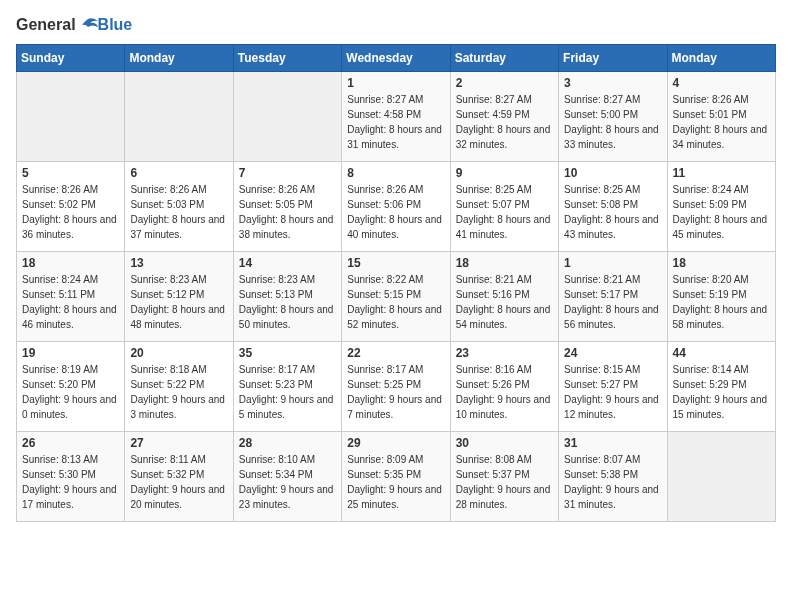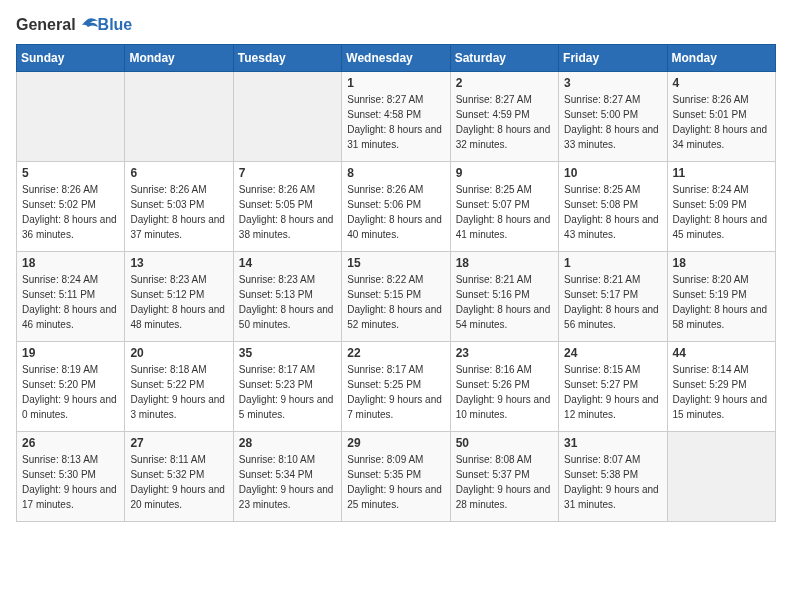--- a/index.html
+++ b/index.html
@@ -288,21 +288,21 @@
           Sunrise: 8:10 AM<br>Sunset: 5:34 PM<br>Daylight: 9 hours and 23 minutes.
         </div>
         </td>
         <td>
           <span class="day-number">29</span>
         <div class="day-info">
           Sunrise: 8:09 AM<br>Sunset: 5:35 PM<br>Daylight: 9 hours and 25 minutes.
         </div>
         </td>
         <td>
-          <span class="day-number">50</span>
+          <span class="day-number">30</span>
         <div class="day-info">
           Sunrise: 8:08 AM<br>Sunset: 5:37 PM<br>Daylight: 9 hours and 28 minutes.
         </div>
         </td>
         <td>
           <span class="day-number">31</span>
         <div class="day-info">
           Sunrise: 8:07 AM<br>Sunset: 5:38 PM<br>Daylight: 9 hours and 31 minutes.
         </div>
         </td>

